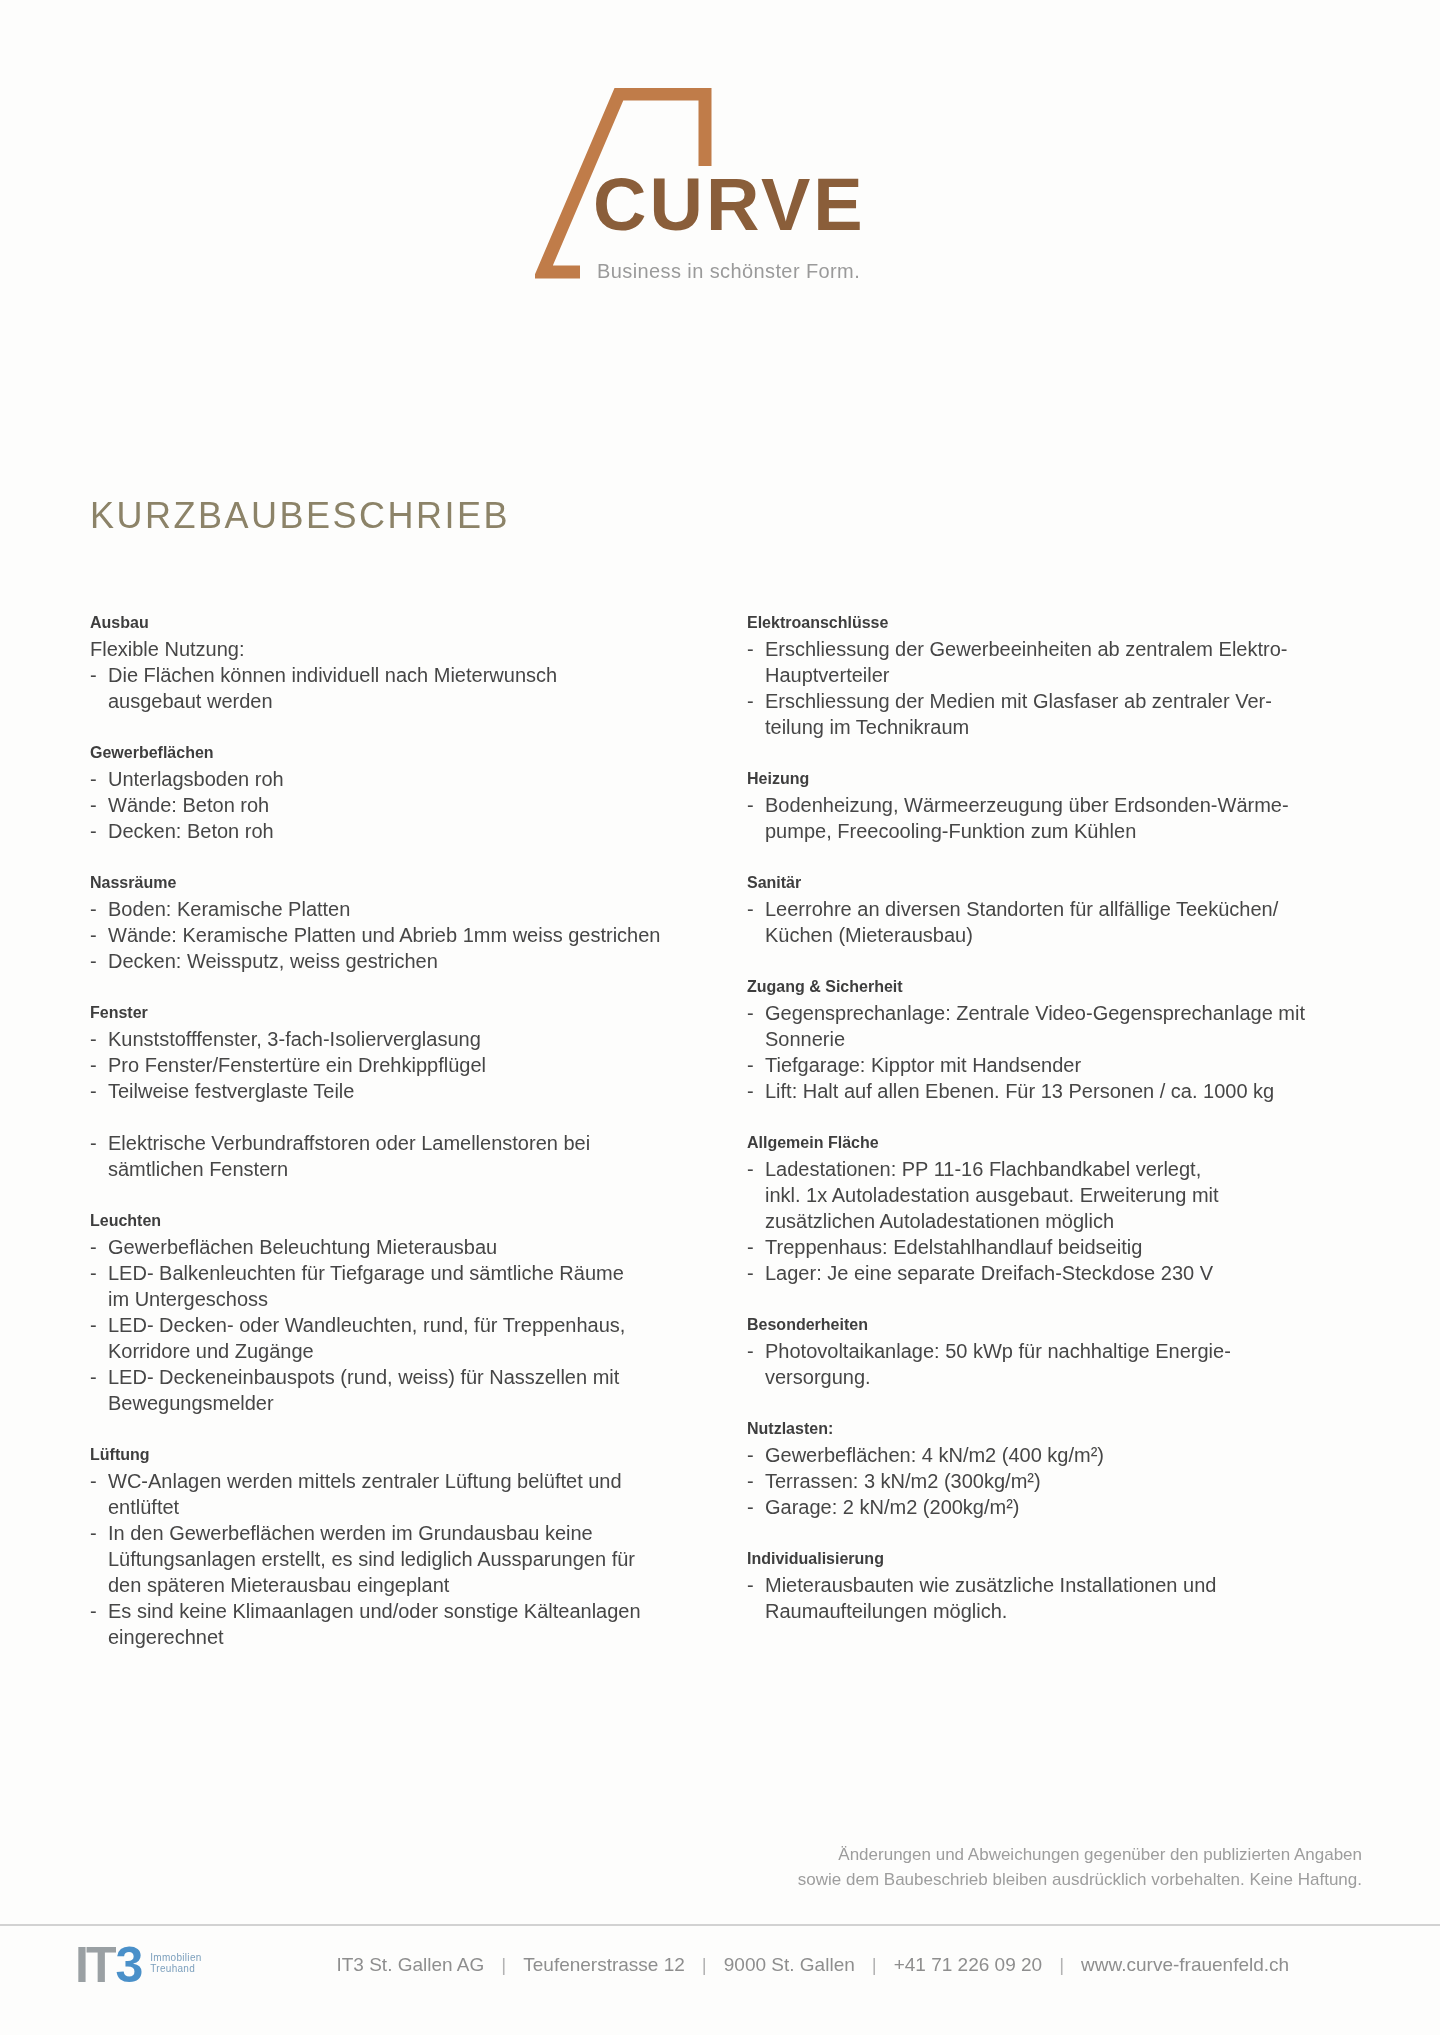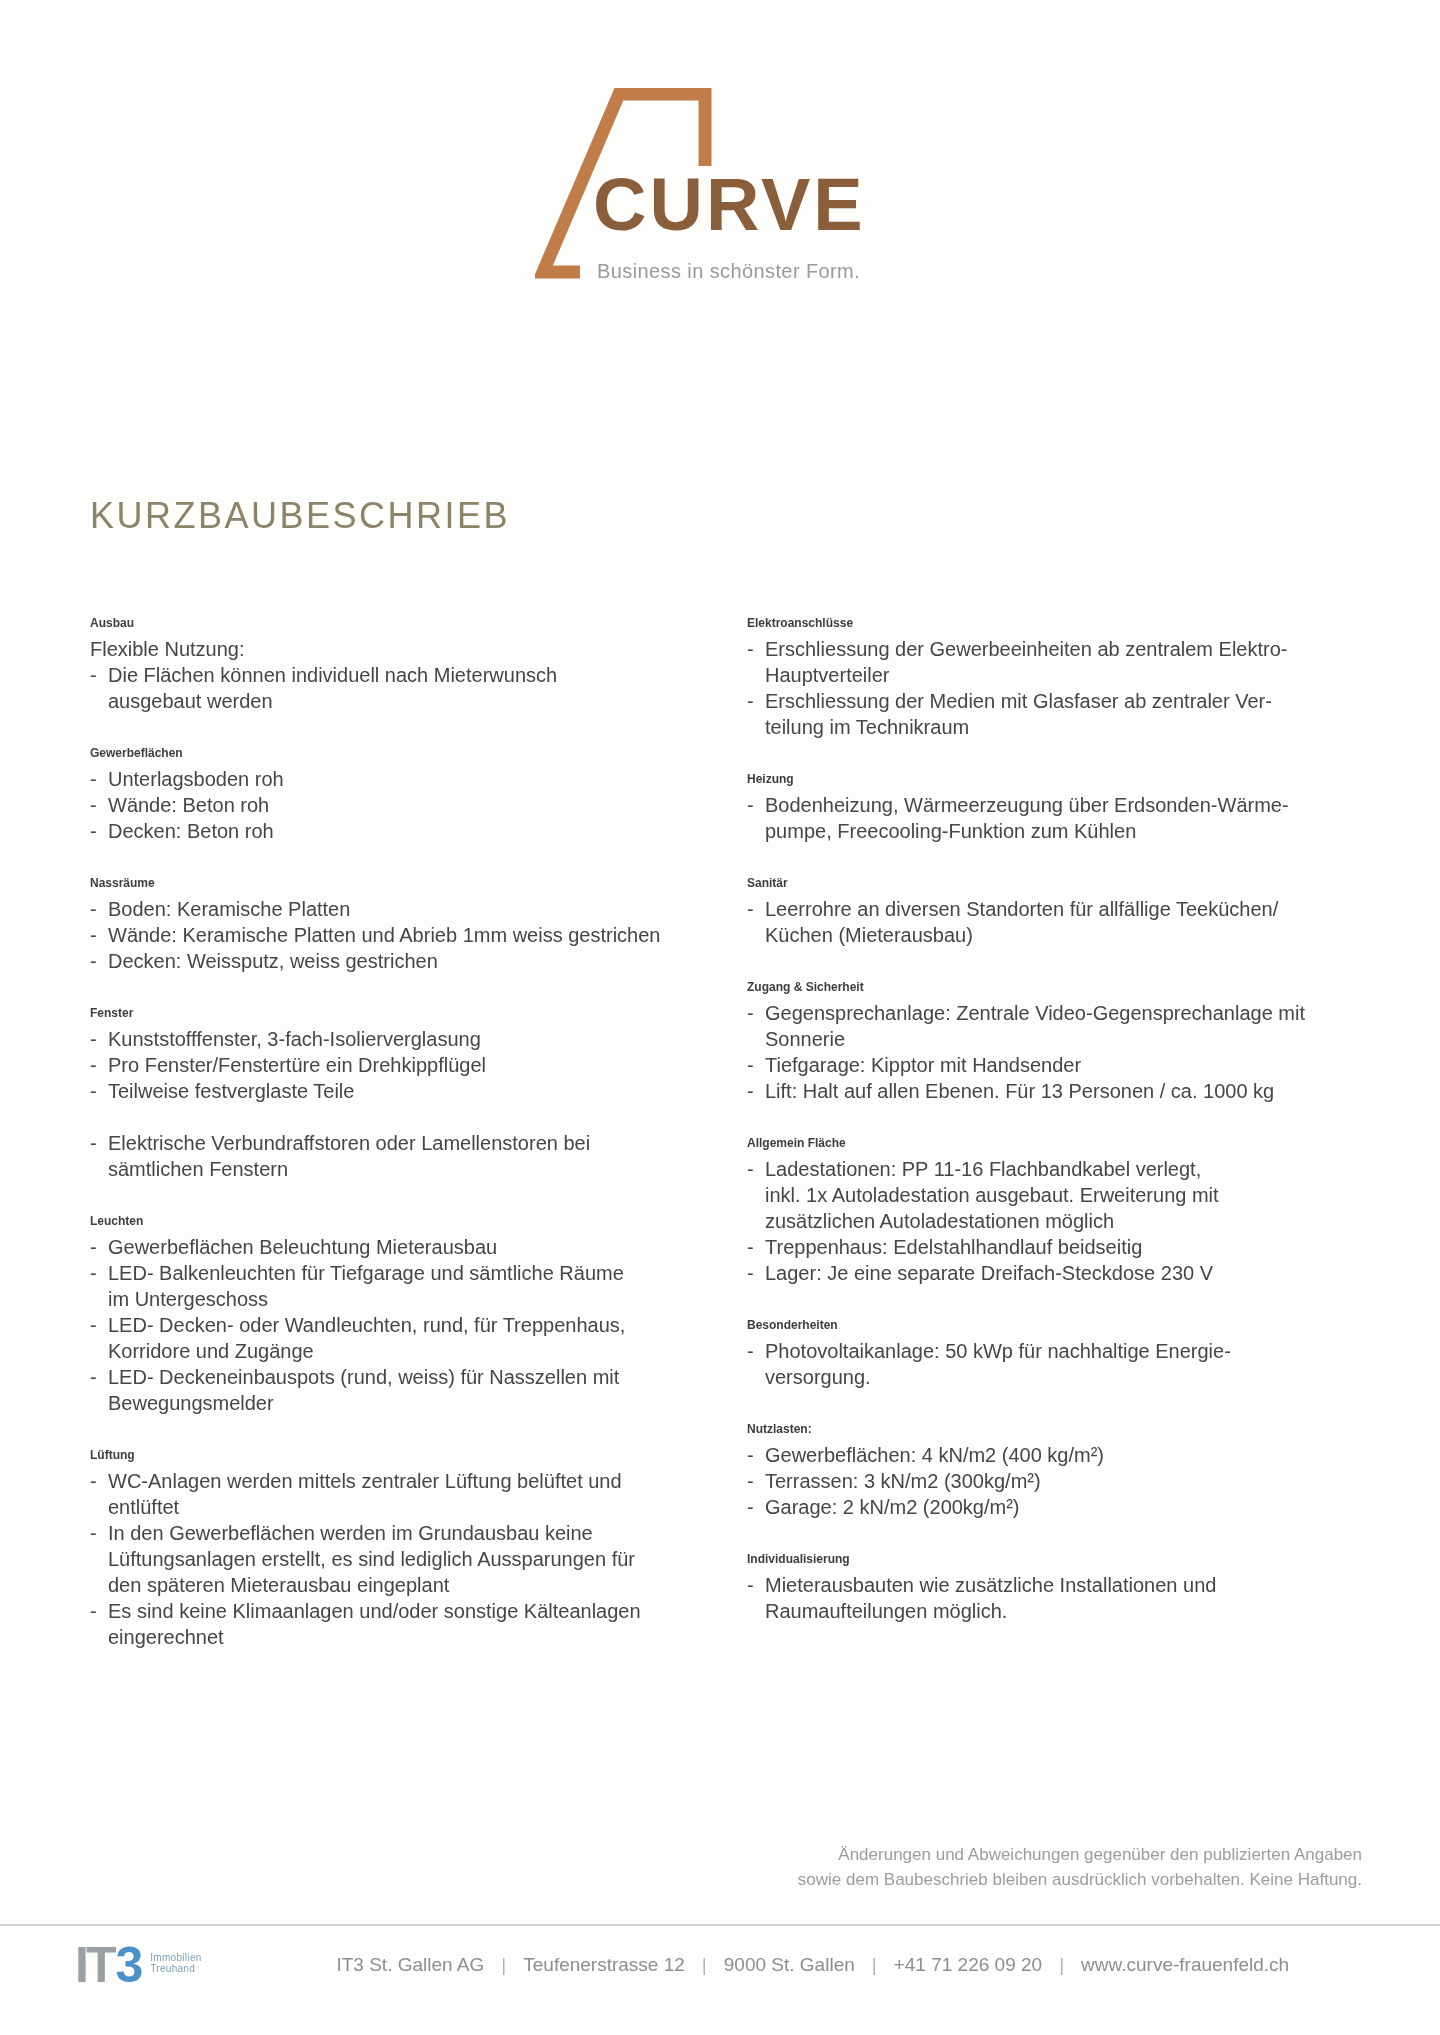--- a/index.html
+++ b/index.html
@@ -24,21 +24,21 @@
   .title {
     margin:206px 0 0 90px;
     font-size:36px; font-weight:400; letter-spacing:2.5px;
     color:#8c8368; line-height:44px;
   }
   
   .columns { display:flex; gap:34px; padding:72px 70px 0 90px; }
   .col { flex:1; min-width:0; }
   .section { margin-bottom:26px; }
   .section h3 {
-    margin:0; font-size:12px; font-weight:700;
+    margin:0; font-size:16px; font-weight:700;
     color:#3e3e3e; line-height:26px;
   }
   .item {
     position:relative; padding-left:18px;
     font-size:20px; line-height:26px; color:#464646;
     white-space:pre-line;
   }
   .item::before { content:"-"; position:absolute; left:0; top:0; }
   .item.plain { padding-left:0; }
   .item.plain::before { content:none; }

